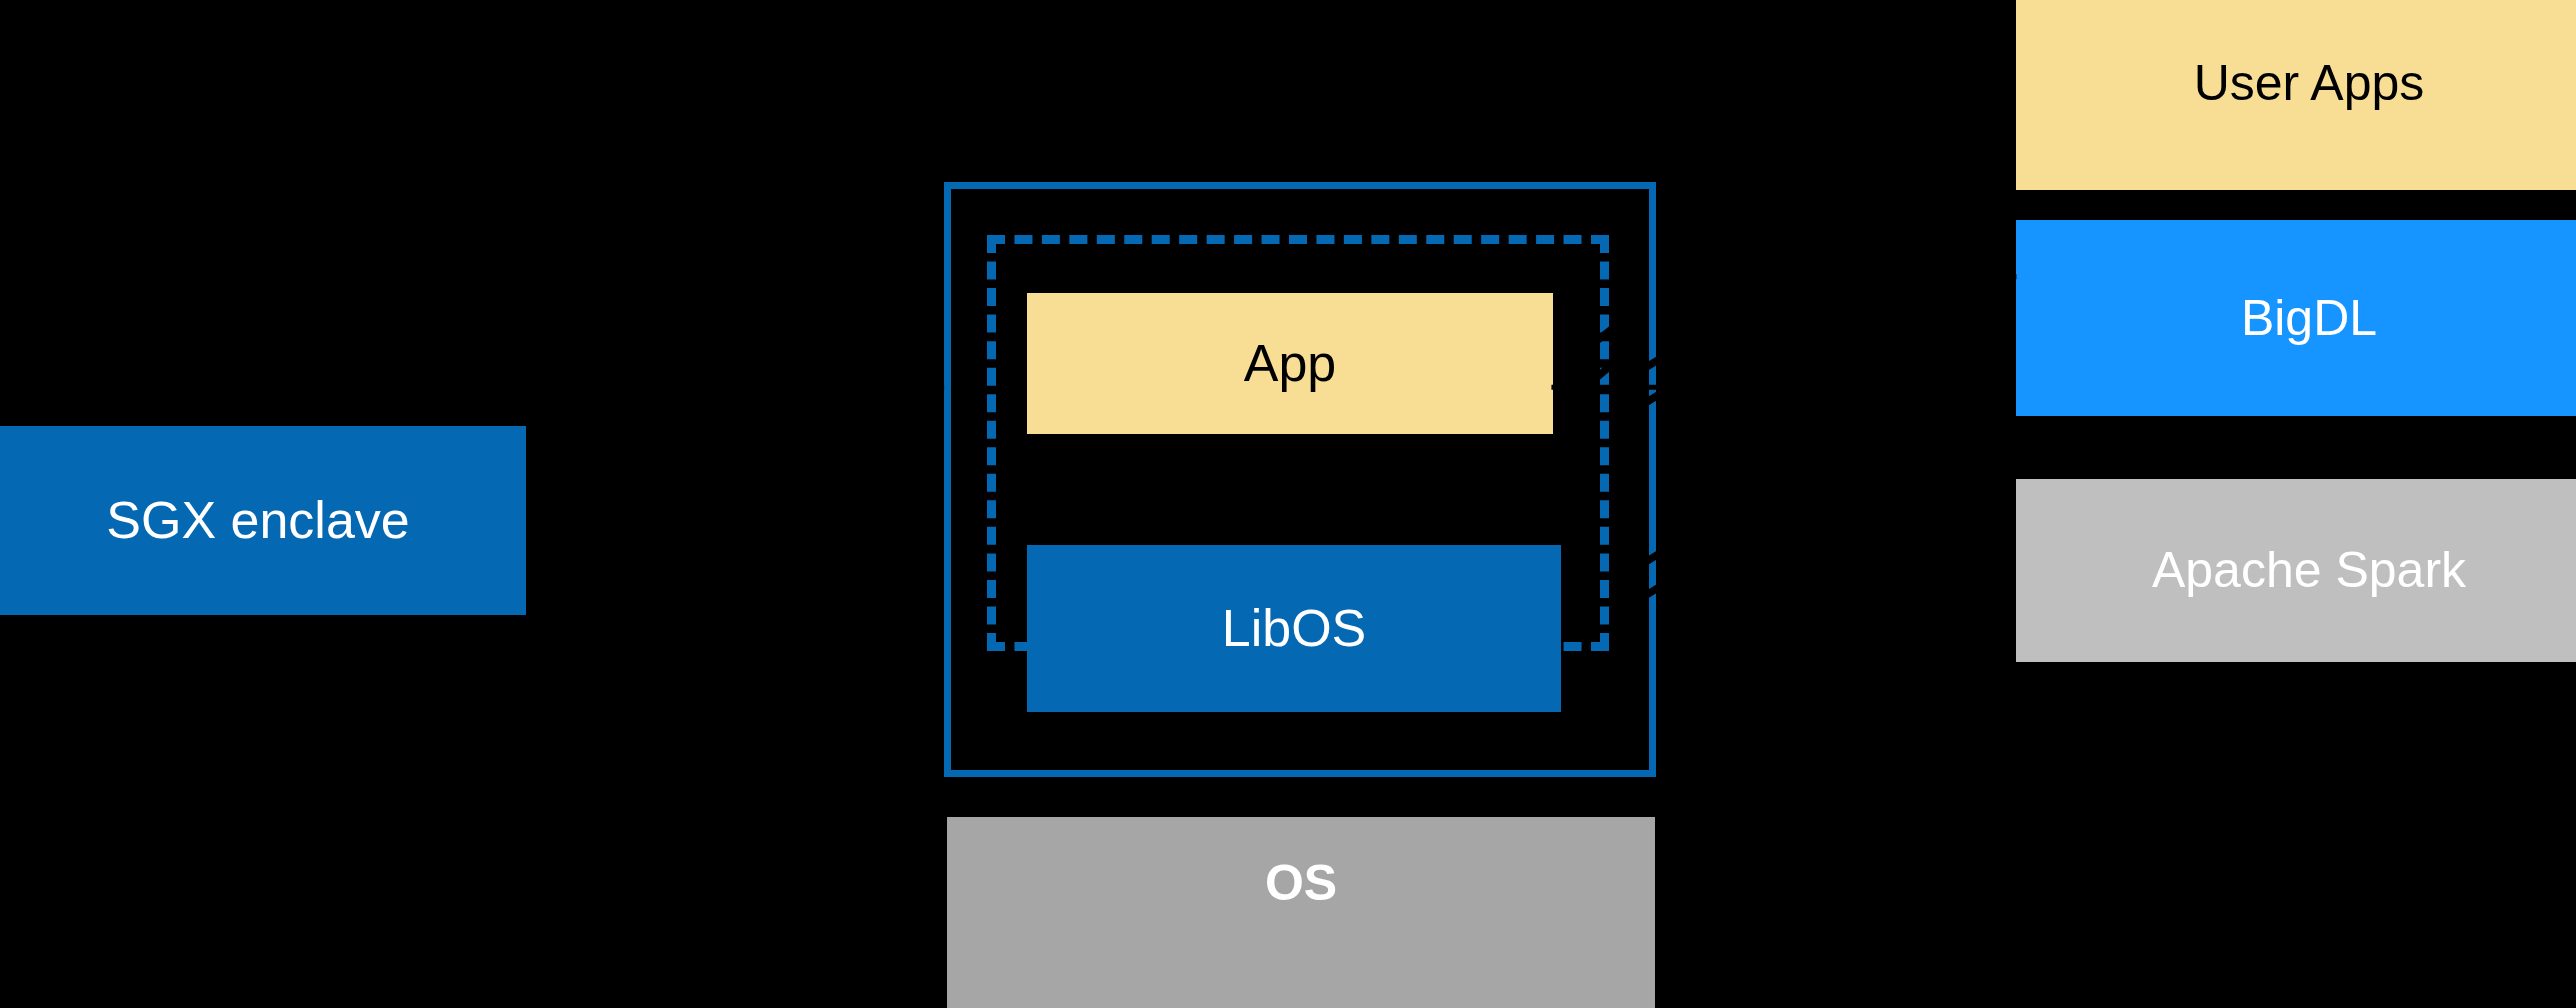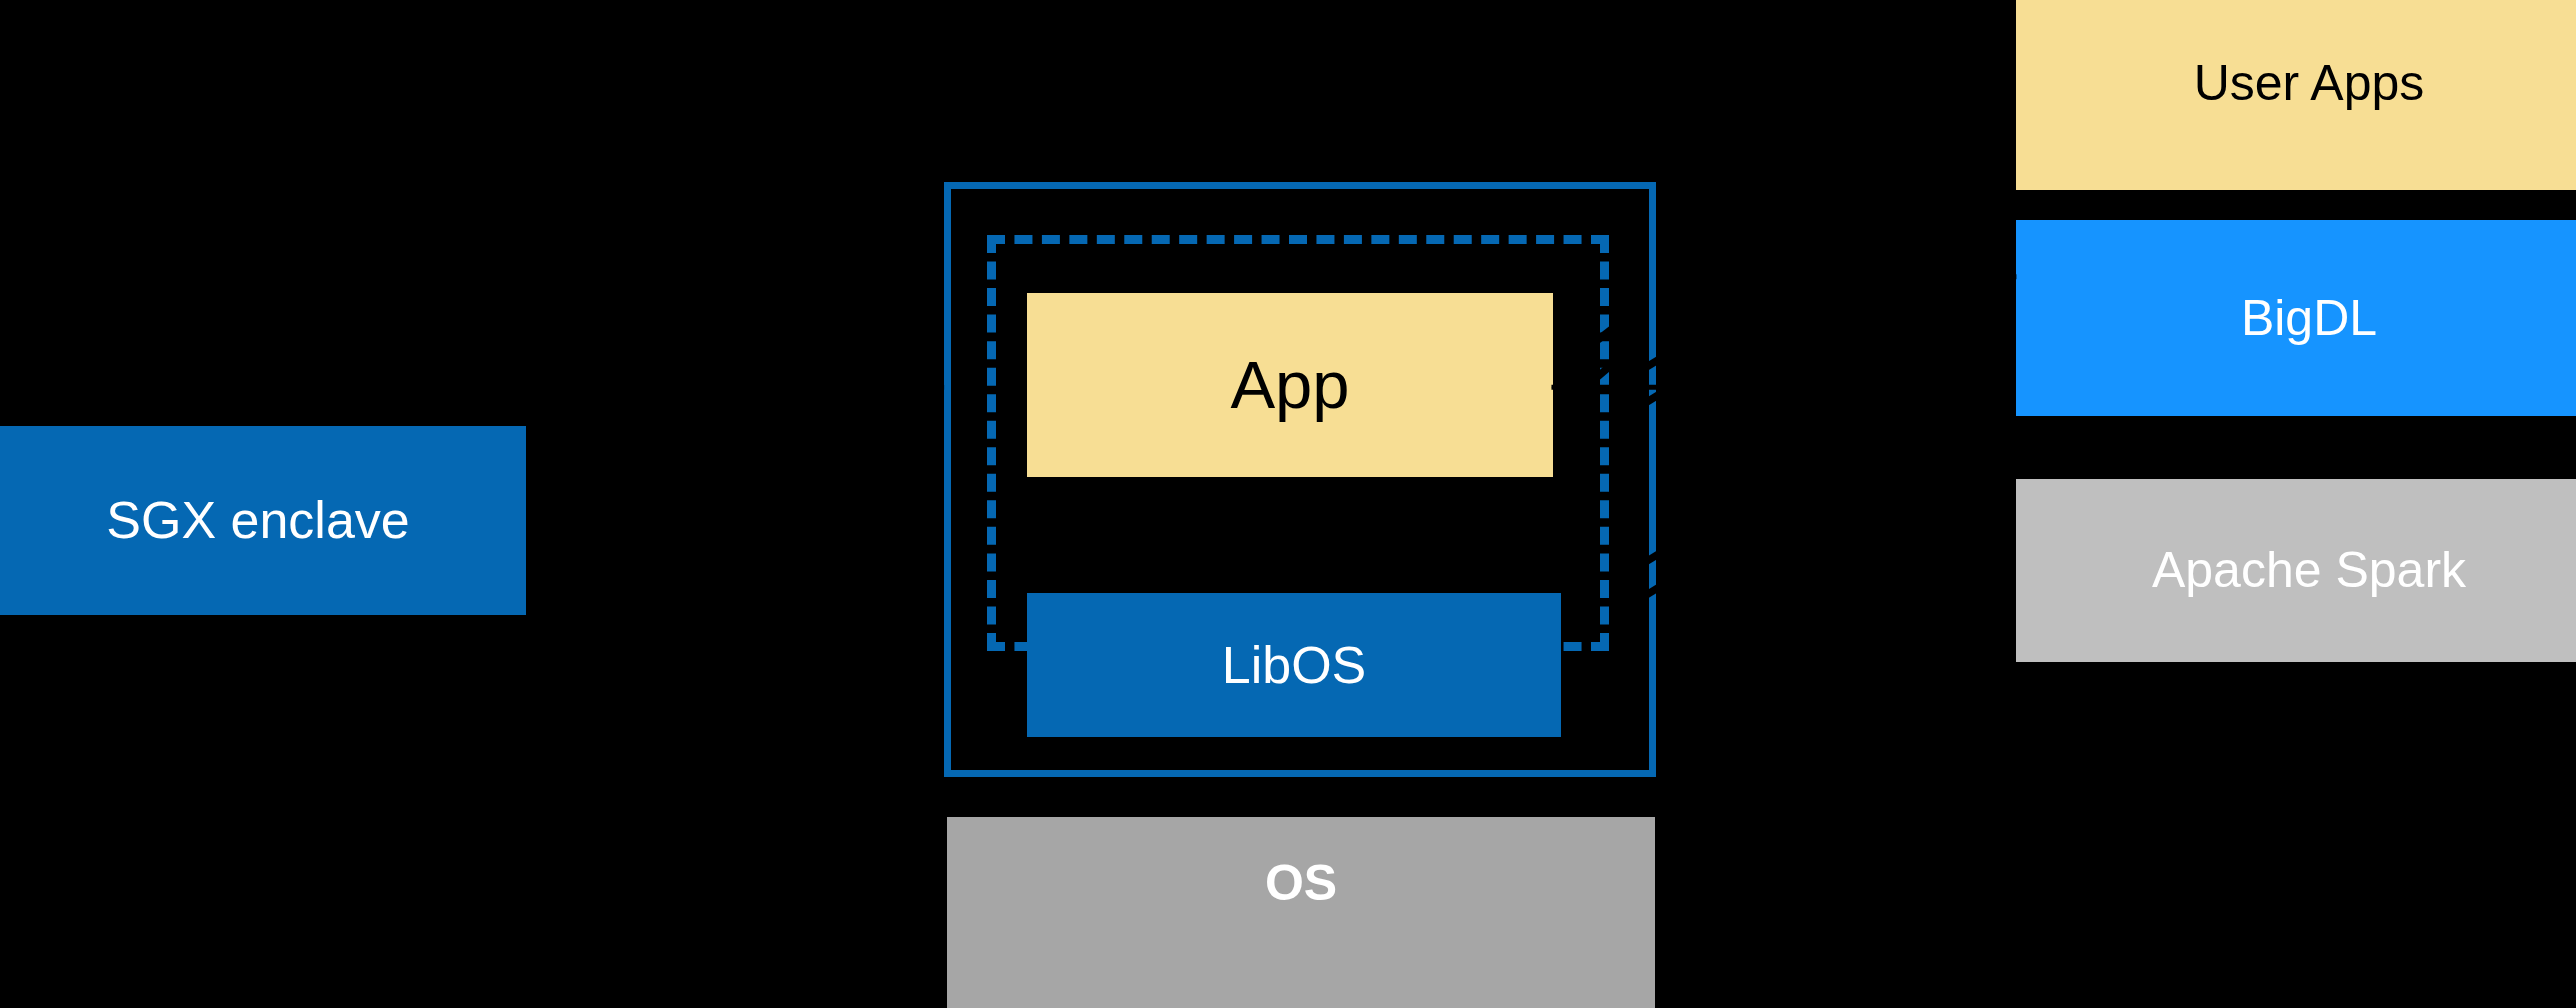--- a/index.html
+++ b/index.html
@@ -51,35 +51,34 @@
     width: 622px;
     height: 416px;
     border: 9.2px dashed #0568B3;
     background: transparent;
   }
   
   #app-box {
     left: 1027px;
     top: 293px;
     width: 526px;
-    height: 184px;
+    height: 141px;
     background: #F7DE94;
     color: #000000;
-    font-size: 67px;
+    font-size: 52px;
   }
   
   #libos-box {
     left: 1027px;
     top: 545px;
     width: 534px;
-    height: 144px;
+    height: 167px;
     background: #0568B3;
     color: #FFFFFF;
     font-size: 52px;
-    margin-top: 48px;
   }
   
   #os-box {
     left: 947px;
     top: 817px;
     width: 708px;
     height: 209px;
     background: #A6A6A6;
     color: #FFFFFF;
     font-size: 50px;

